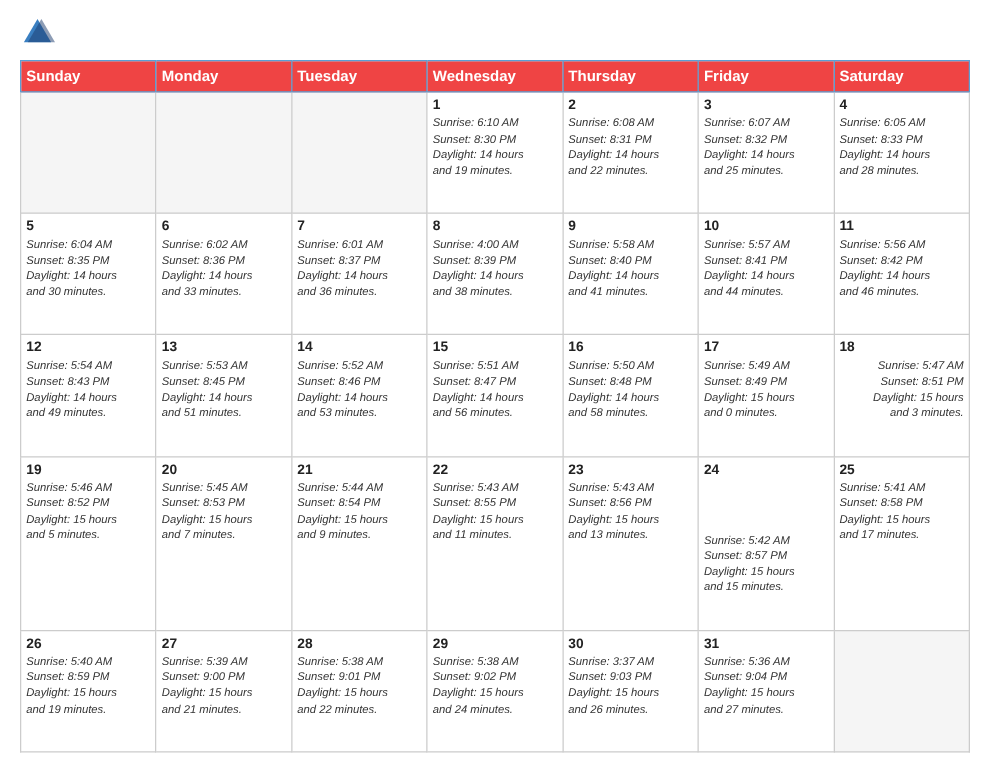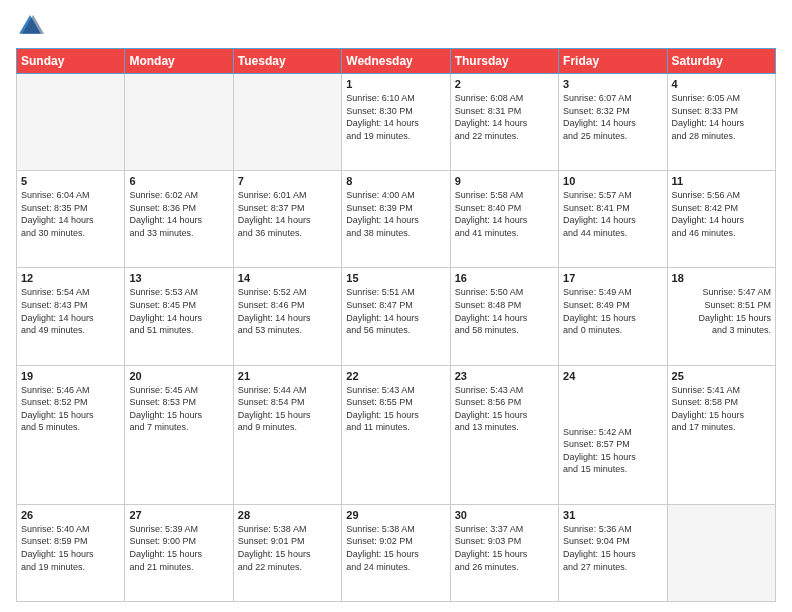--- a/index.html
+++ b/index.html
@@ -87,20 +87,21 @@
       font-size: 11px;
       font-weight: bold;
       color: #222;
       display: block;
       margin-bottom: 2px;
     }
     .day-info {
       font-size: 9px;
       color: #333;
       line-height: 1.4;
+      font-style: italic;
     }
   </style>
 </head>
 <body>
 
 <div class="page">
   <div class="header">
     <div class="logo">
       <svg class="logo-icon" viewBox="0 0 36 36">
         <polygon points="18,4 32,28 4,28" fill="#3a7fc1"></polygon>

